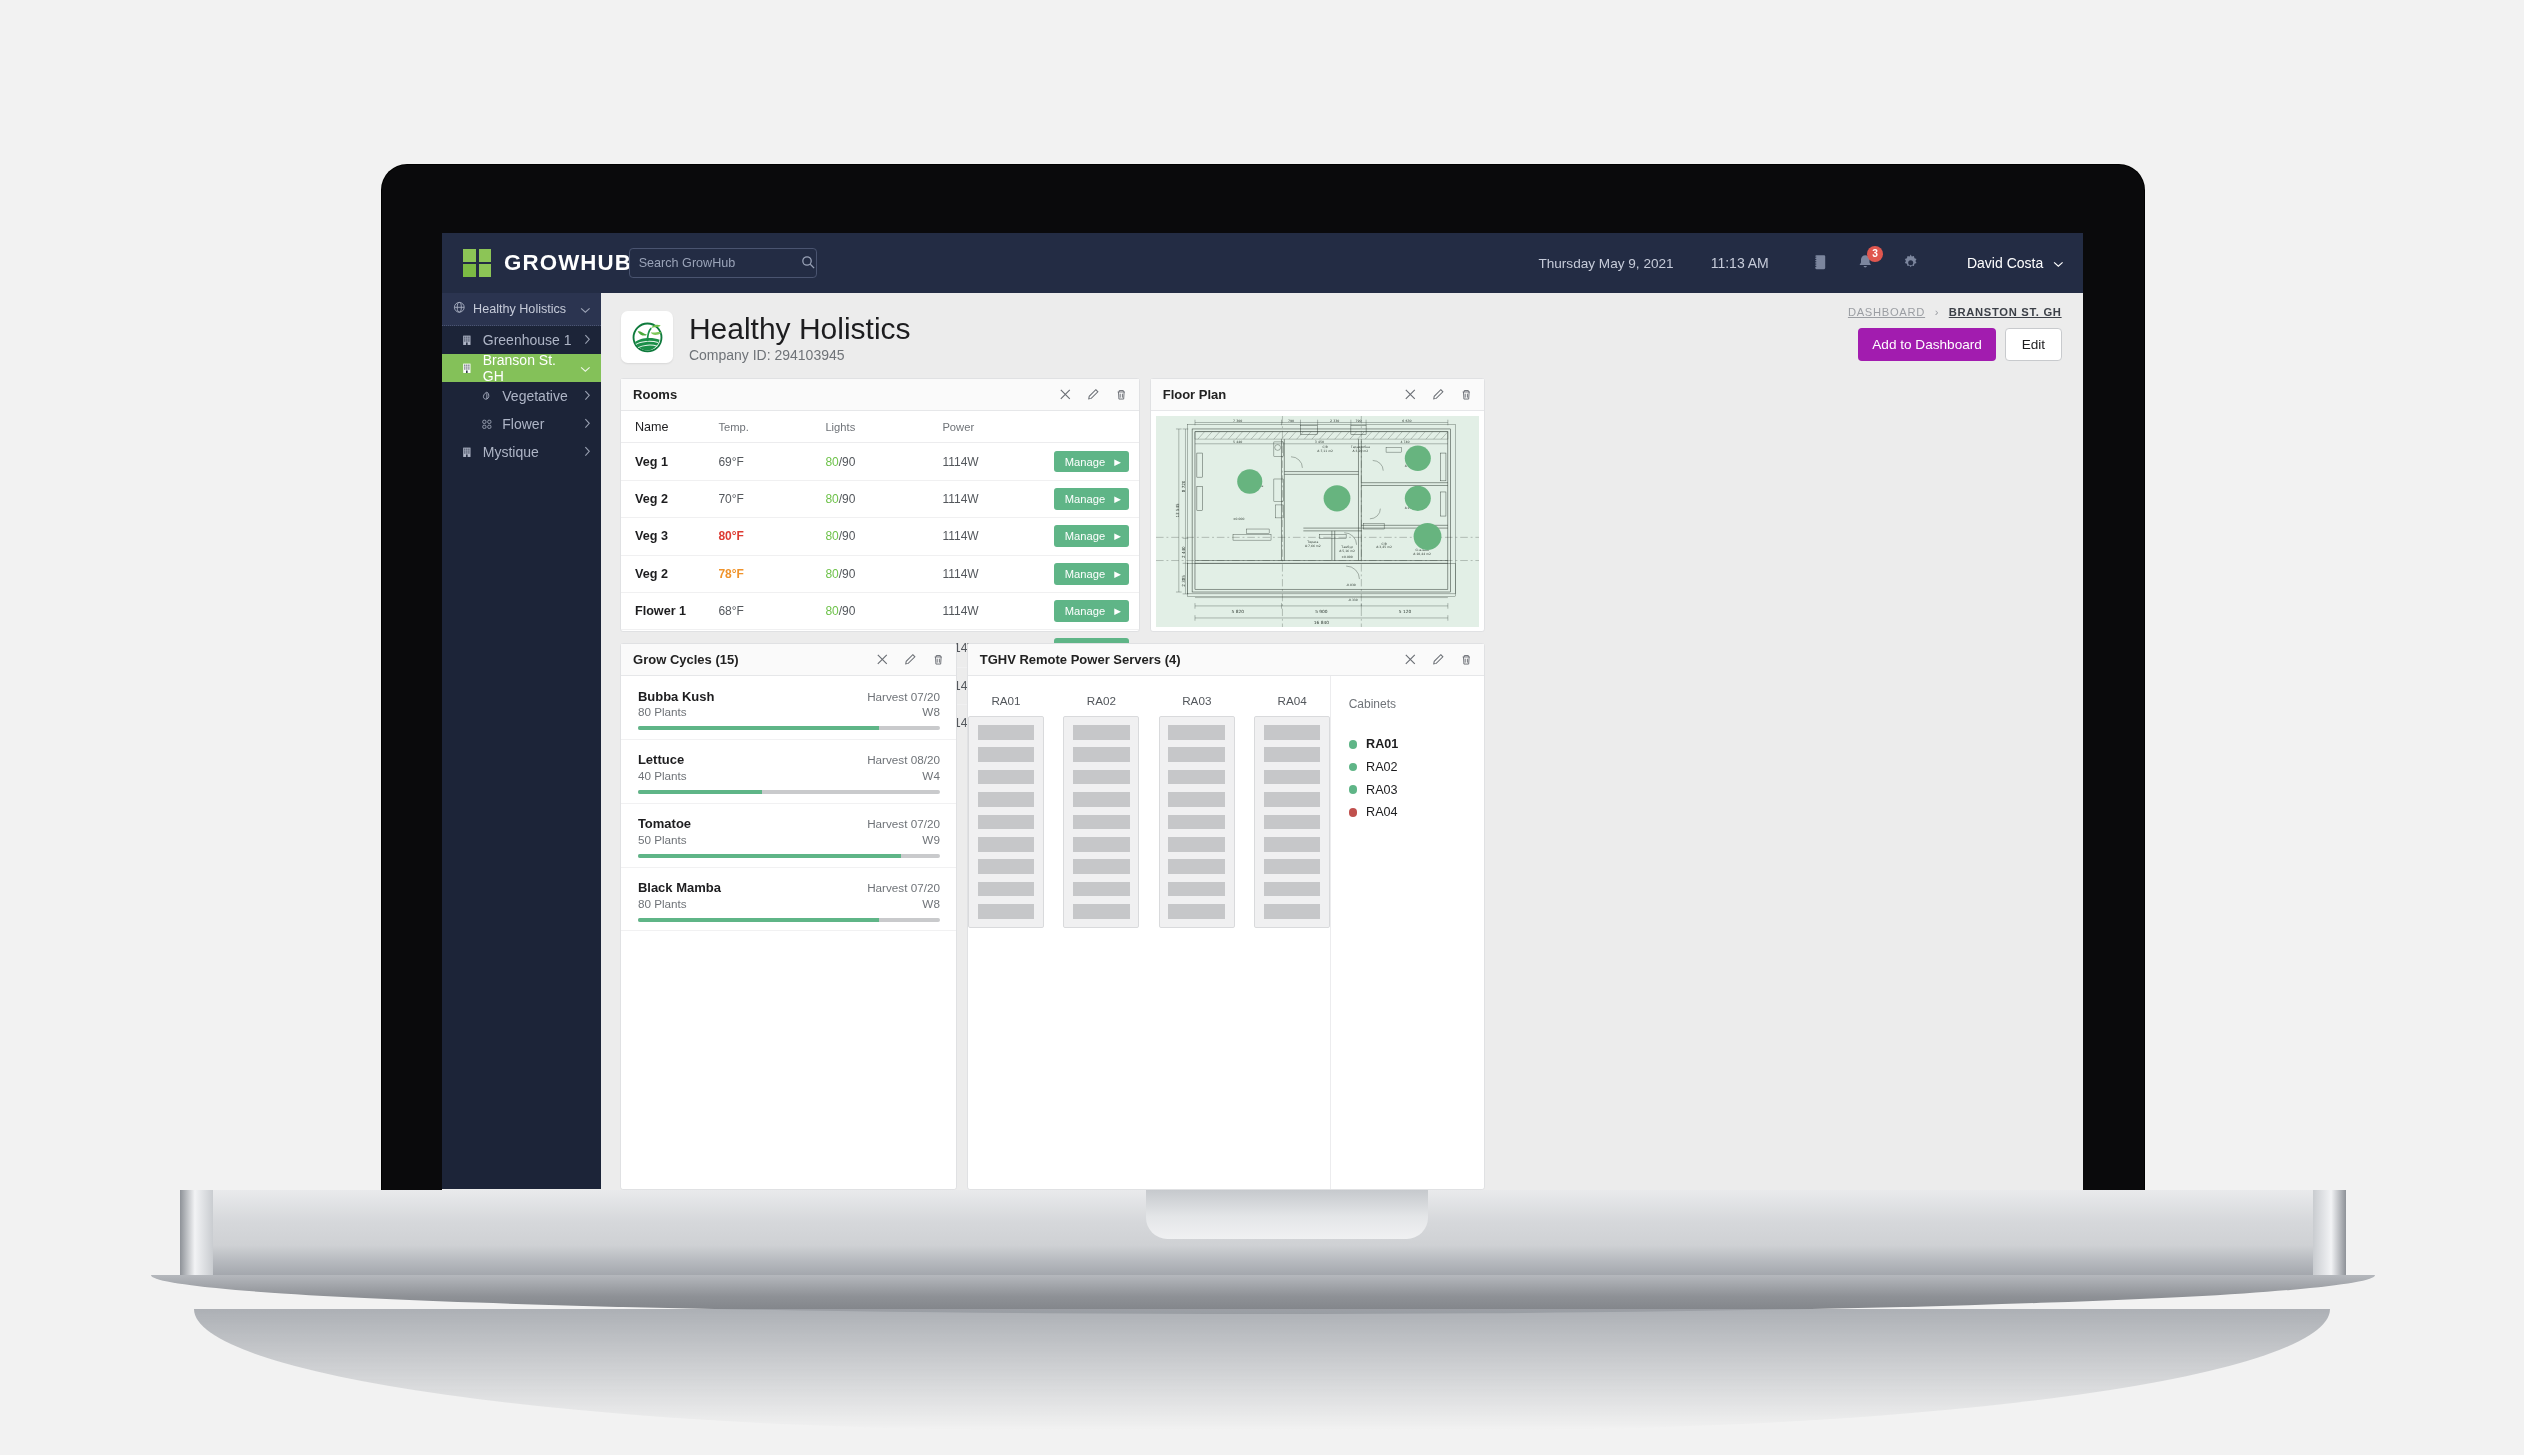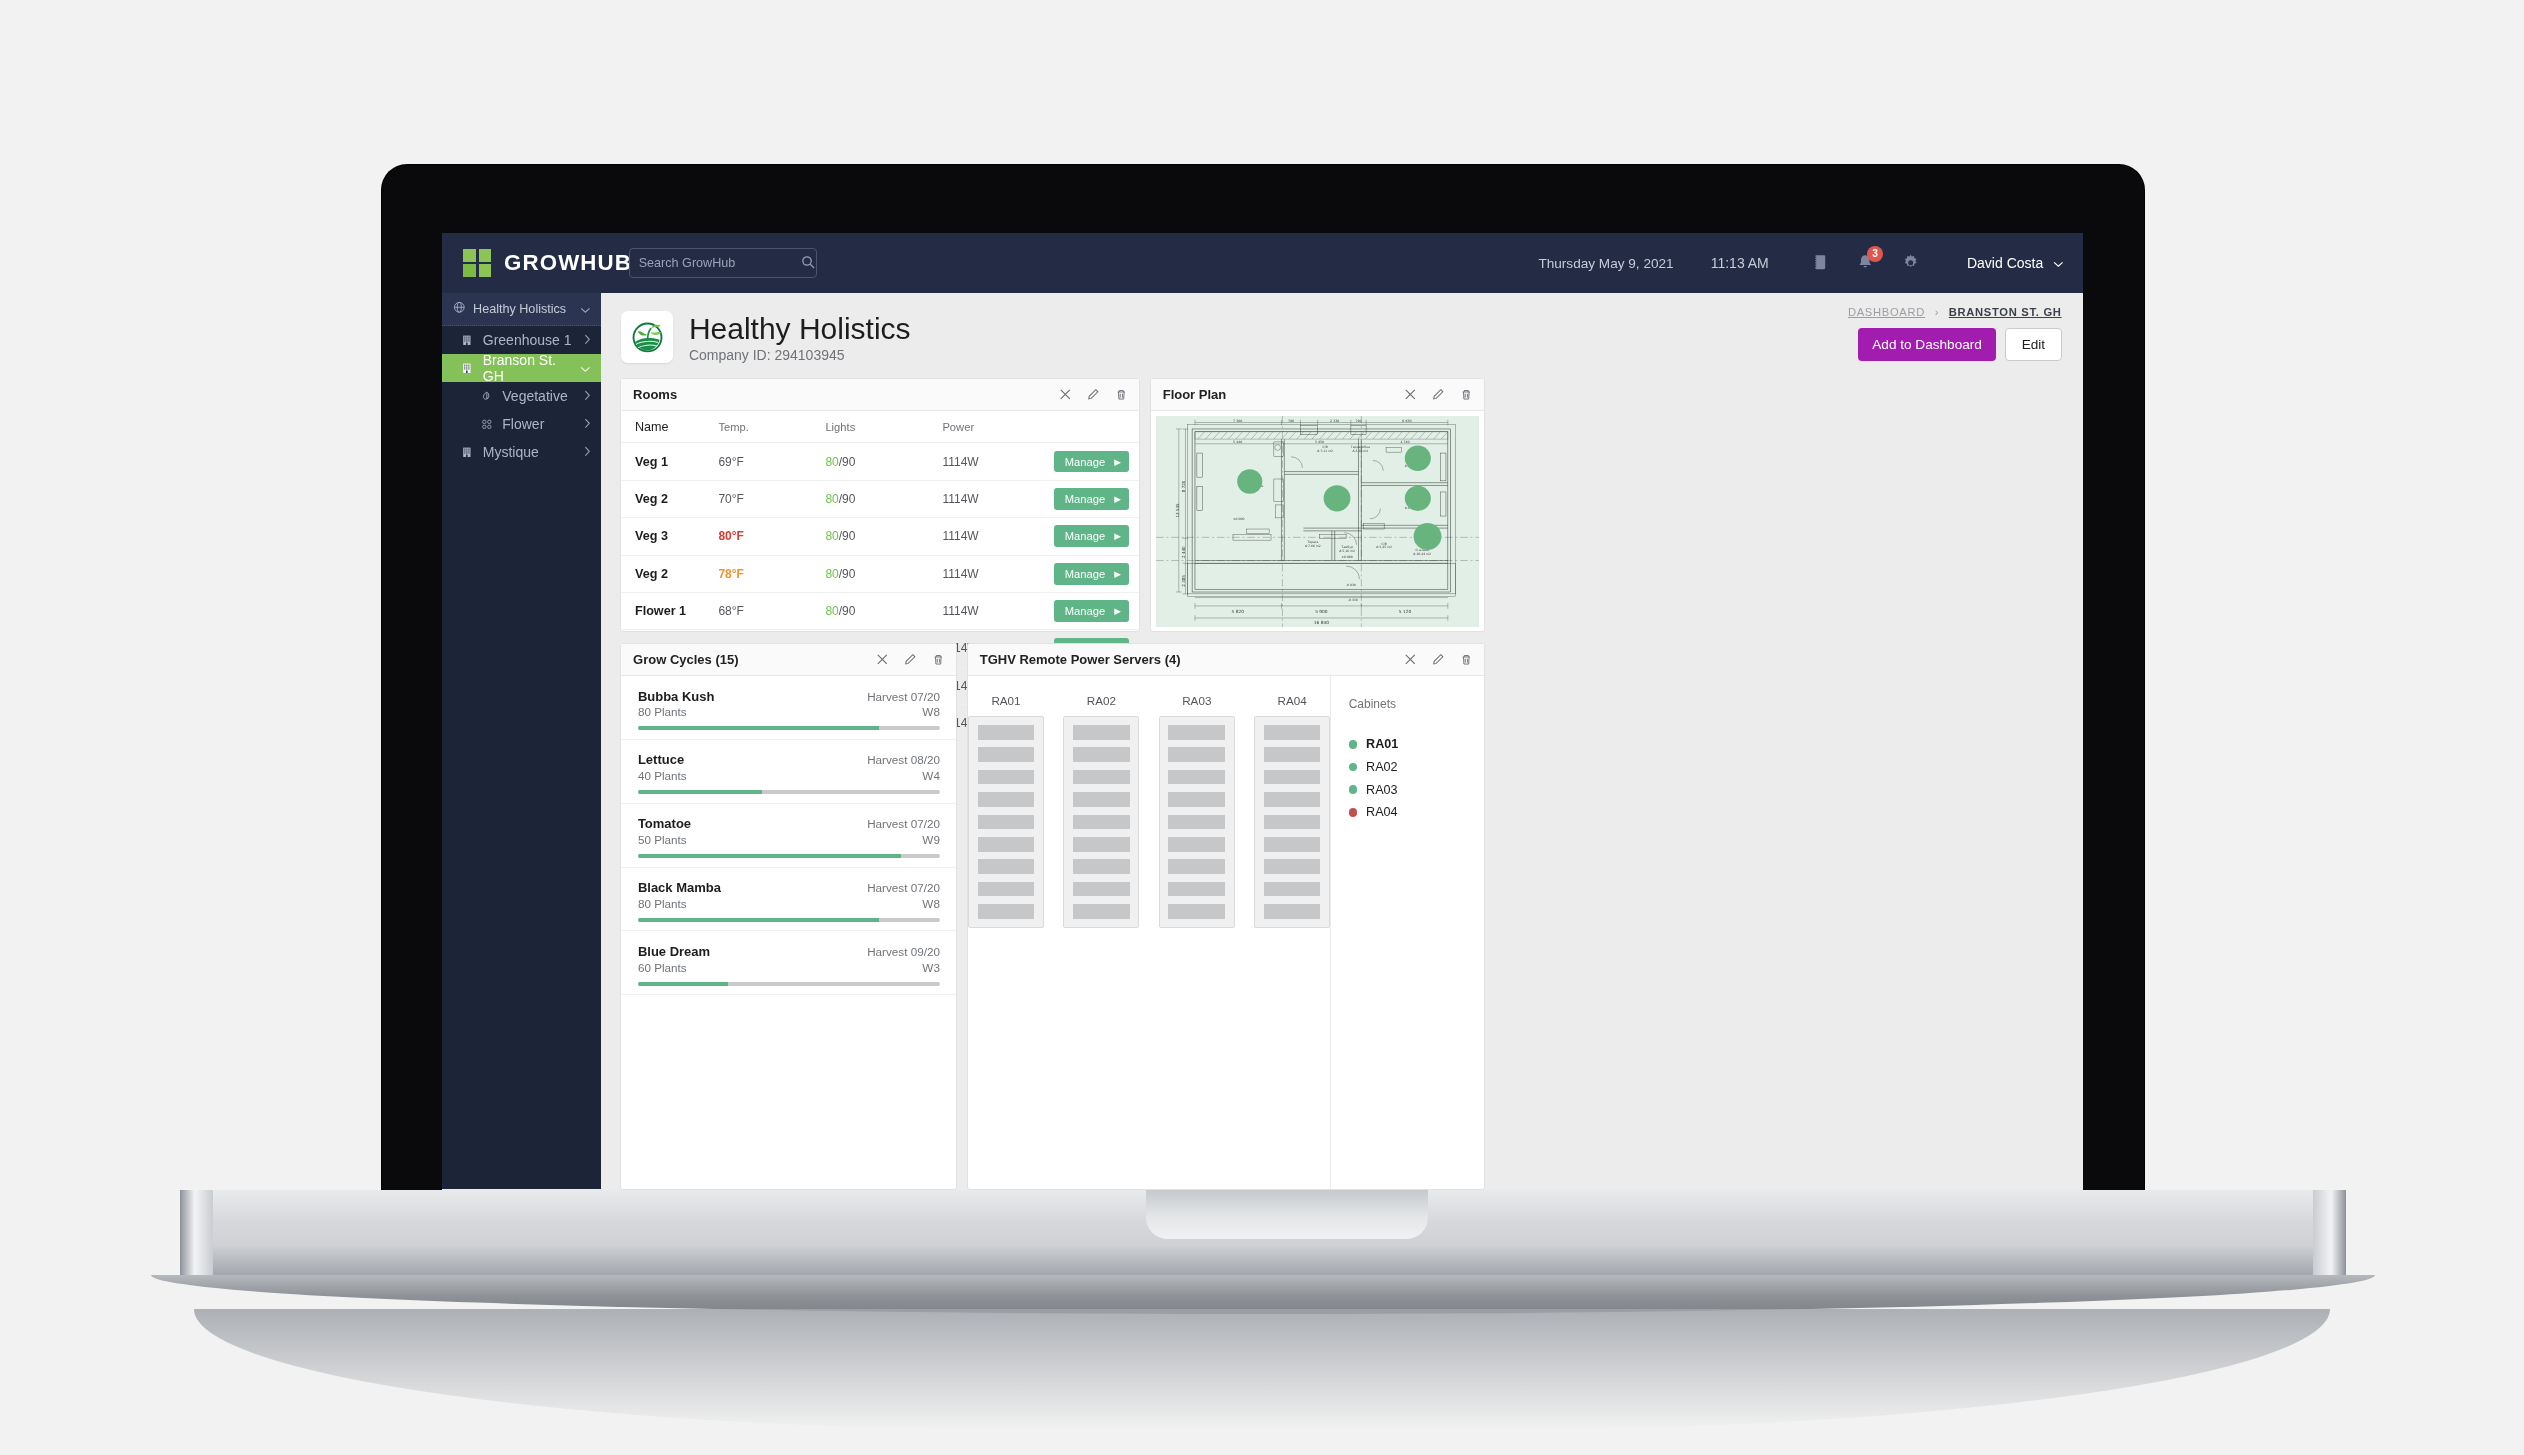--- a/index.html
+++ b/index.html
@@ -805,33 +805,20 @@
                   <span class="gc-harvest">Harvest 07/20</span>
                 </div>
                 <div class="gc-row2">
                   <span class="gc-plants">80 Plants</span>
                   <span class="gc-week">W8</span>
                 </div>
                 <div class="gc-bar">
                   <i style="width:80%"></i>
                 </div>
               </div>
-              <div class="gc-item">
-                <div class="gc-row1">
-                  <span class="gc-strain">Blue Dream</span>
-                  <span class="gc-harvest">Harvest 09/20</span>
-                </div>
-                <div class="gc-row2">
-                  <span class="gc-plants">60 Plants</span>
-                  <span class="gc-week">W3</span>
-                </div>
-                <div class="gc-bar">
-                  <i style="width:30%"></i>
-                </div>
-              </div>
             </div>
         </div>
 
         <div class="panel" id="panel-servers">
           <div class="panel-head">
             <div class="panel-title">TGHV Remote Power Servers (4)</div>
             <div class="panel-acts">
               <span>
                   <svg viewBox="0 0 14 14" width="12.6" height="12.6" fill="none" stroke="#6b6f75" stroke-width="1.3">
                     <path d="M2 2l10 10M12 2L2 12"></path>

